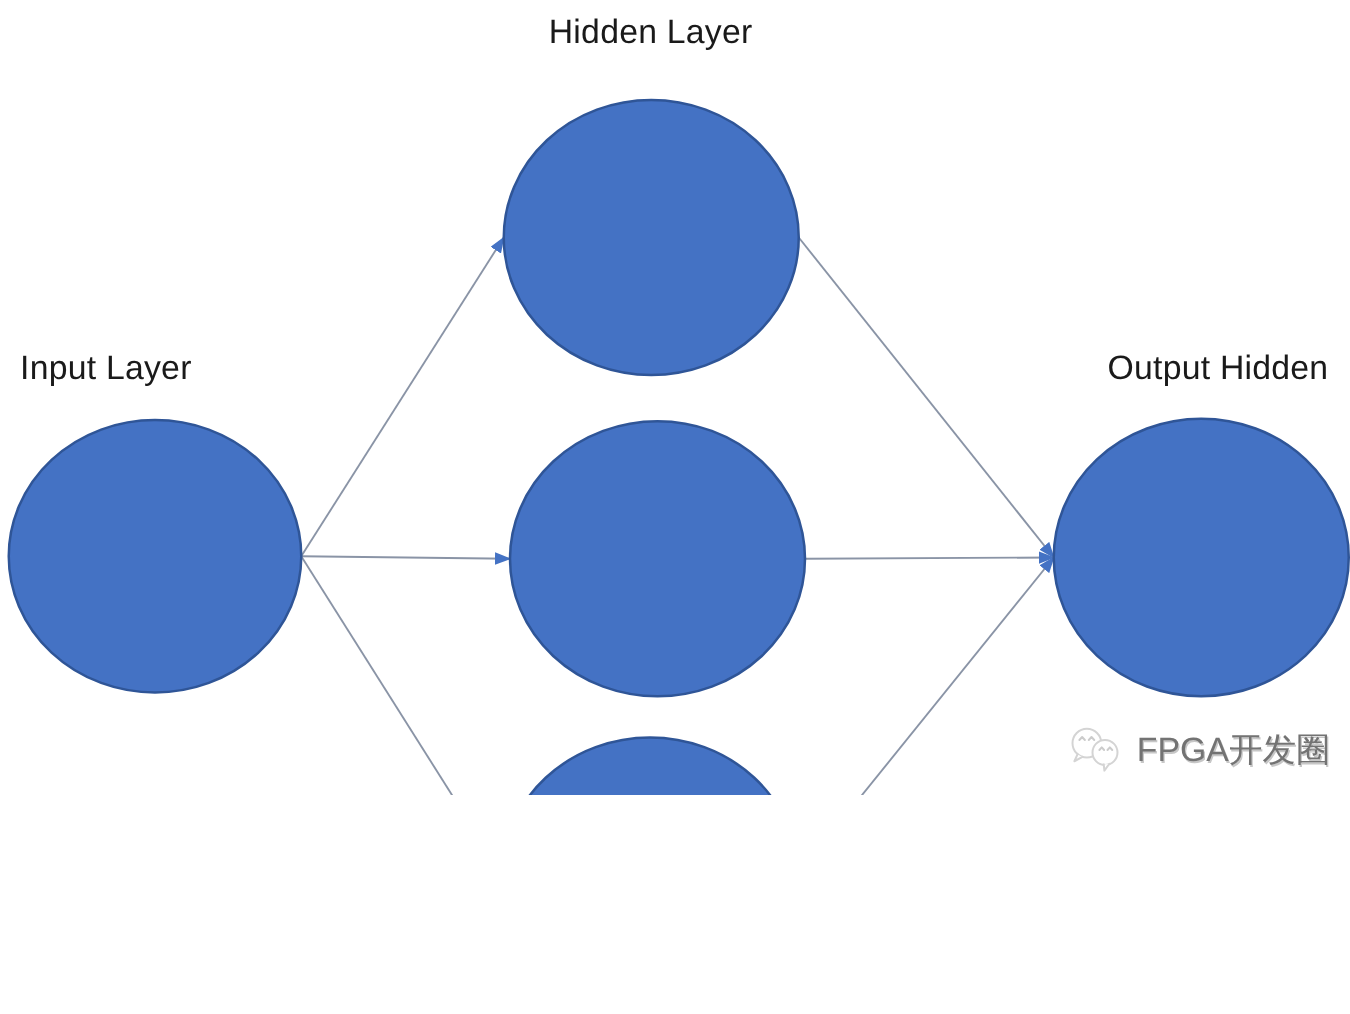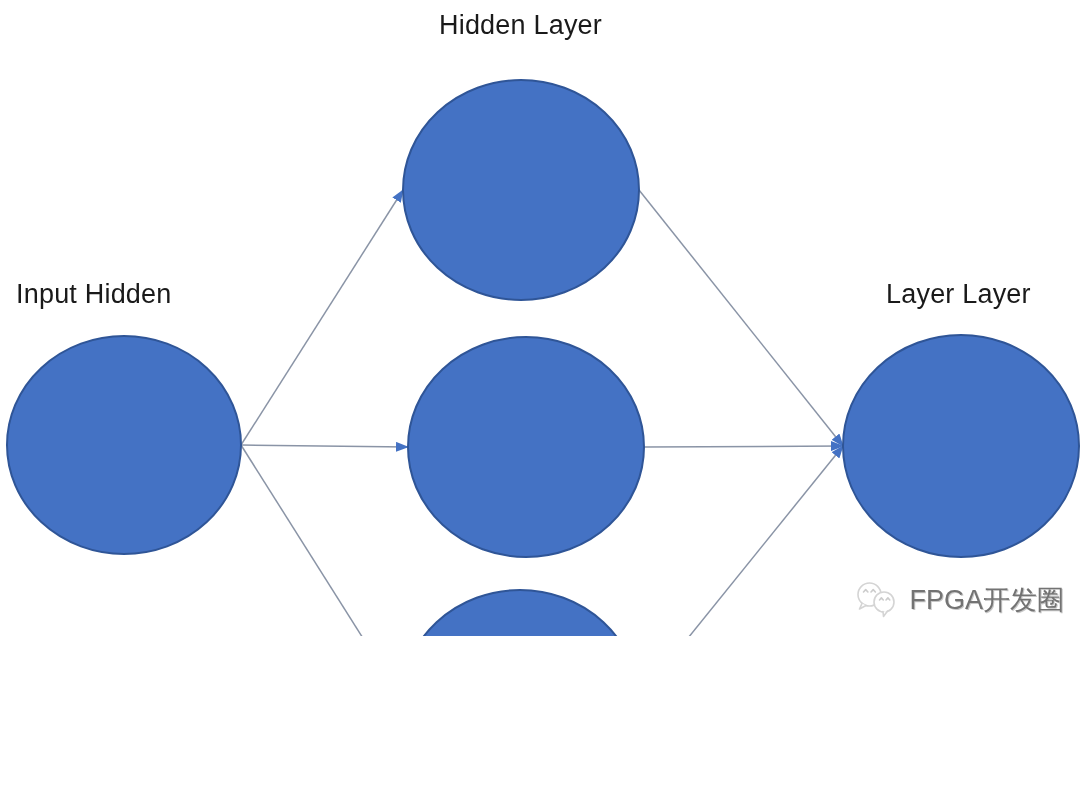--- a/index.html
+++ b/index.html
@@ -63,22 +63,22 @@
     <g id="nodes-group">
         <ellipse cx="124" cy="445" rx="117" ry="109" class="node" fill="#4472C4" stroke="#2F5597"></ellipse>
         <ellipse cx="521" cy="190" rx="118" ry="110" class="node" fill="#4472C4" stroke="#2F5597"></ellipse>
         <ellipse cx="526" cy="447" rx="118" ry="110" class="node" fill="#4472C4" stroke="#2F5597"></ellipse>
         <ellipse cx="520" cy="700" rx="118" ry="110" class="node" fill="#4472C4" stroke="#2F5597"></ellipse>
         <ellipse cx="961" cy="446" rx="118" ry="111" class="node" fill="#4472C4" stroke="#2F5597"></ellipse>
       </g>
   </svg>
 
   <div class="layer-label hidden-label">Hidden Layer</div>
-  <div class="layer-label input-label">Input Hidden</div>
-  <div class="layer-label output-label">Layer Layer</div>
+  <div class="layer-label input-label">Input Layer</div>
+  <div class="layer-label output-label">Output Hidden</div>
 
   <div class="watermark">
     <svg class="wm-icon" width="48" height="40" viewBox="0 0 48 40">
       <g fill="#ffffff" stroke="#d4d4d4" stroke-width="1.6" stroke-linecap="round" stroke-linejoin="round">
         <circle cx="15.5" cy="14.5" r="11.5"></circle>
         <path d="M8,23.5 L5.5,29 L12,25.5" fill="#ffffff"></path>
         <circle cx="30" cy="22" r="10"></circle>
         <path d="M29,31.5 L29.5,36.5 L33.5,31" fill="#ffffff"></path>
       </g>
       <g fill="none" stroke="#cccccc" stroke-width="1.6" stroke-linecap="round" stroke-linejoin="round">

